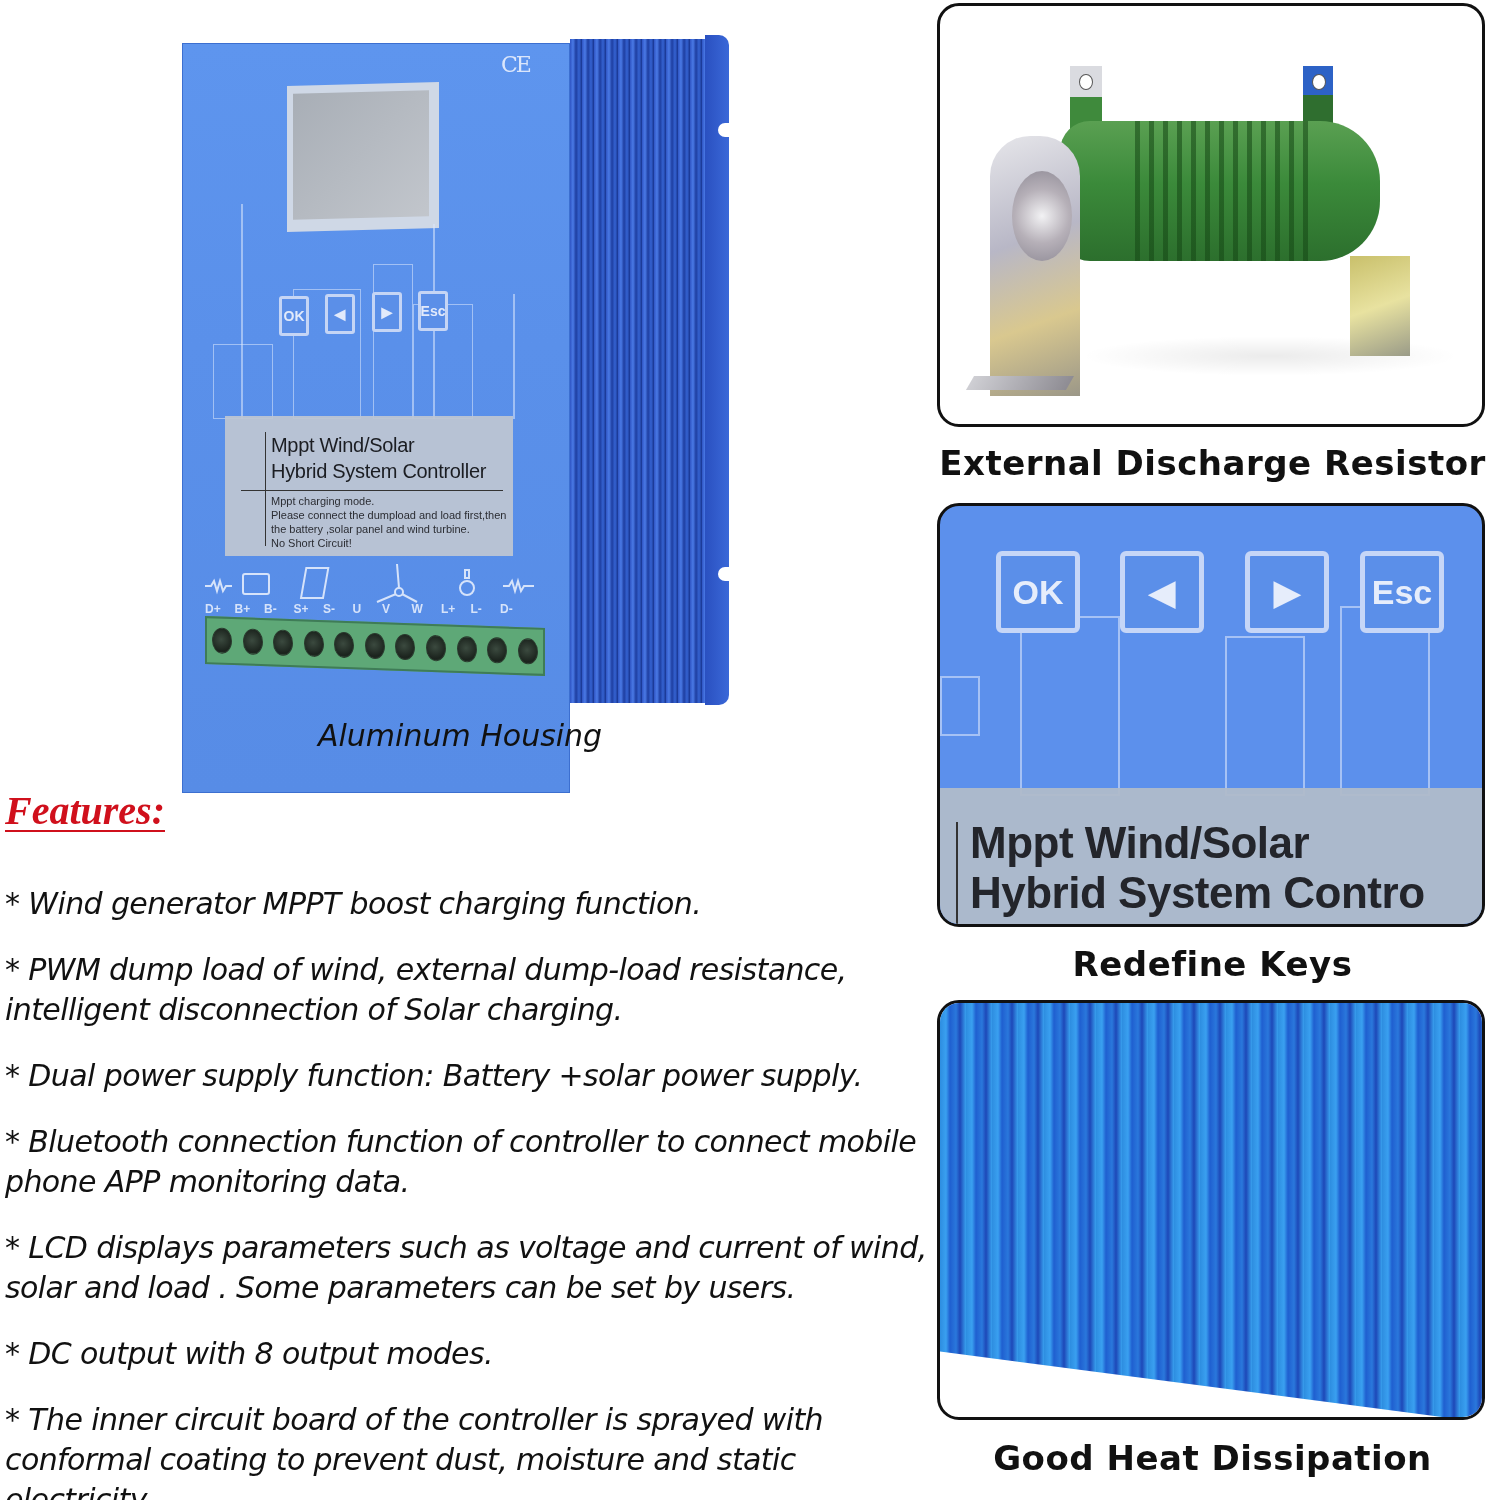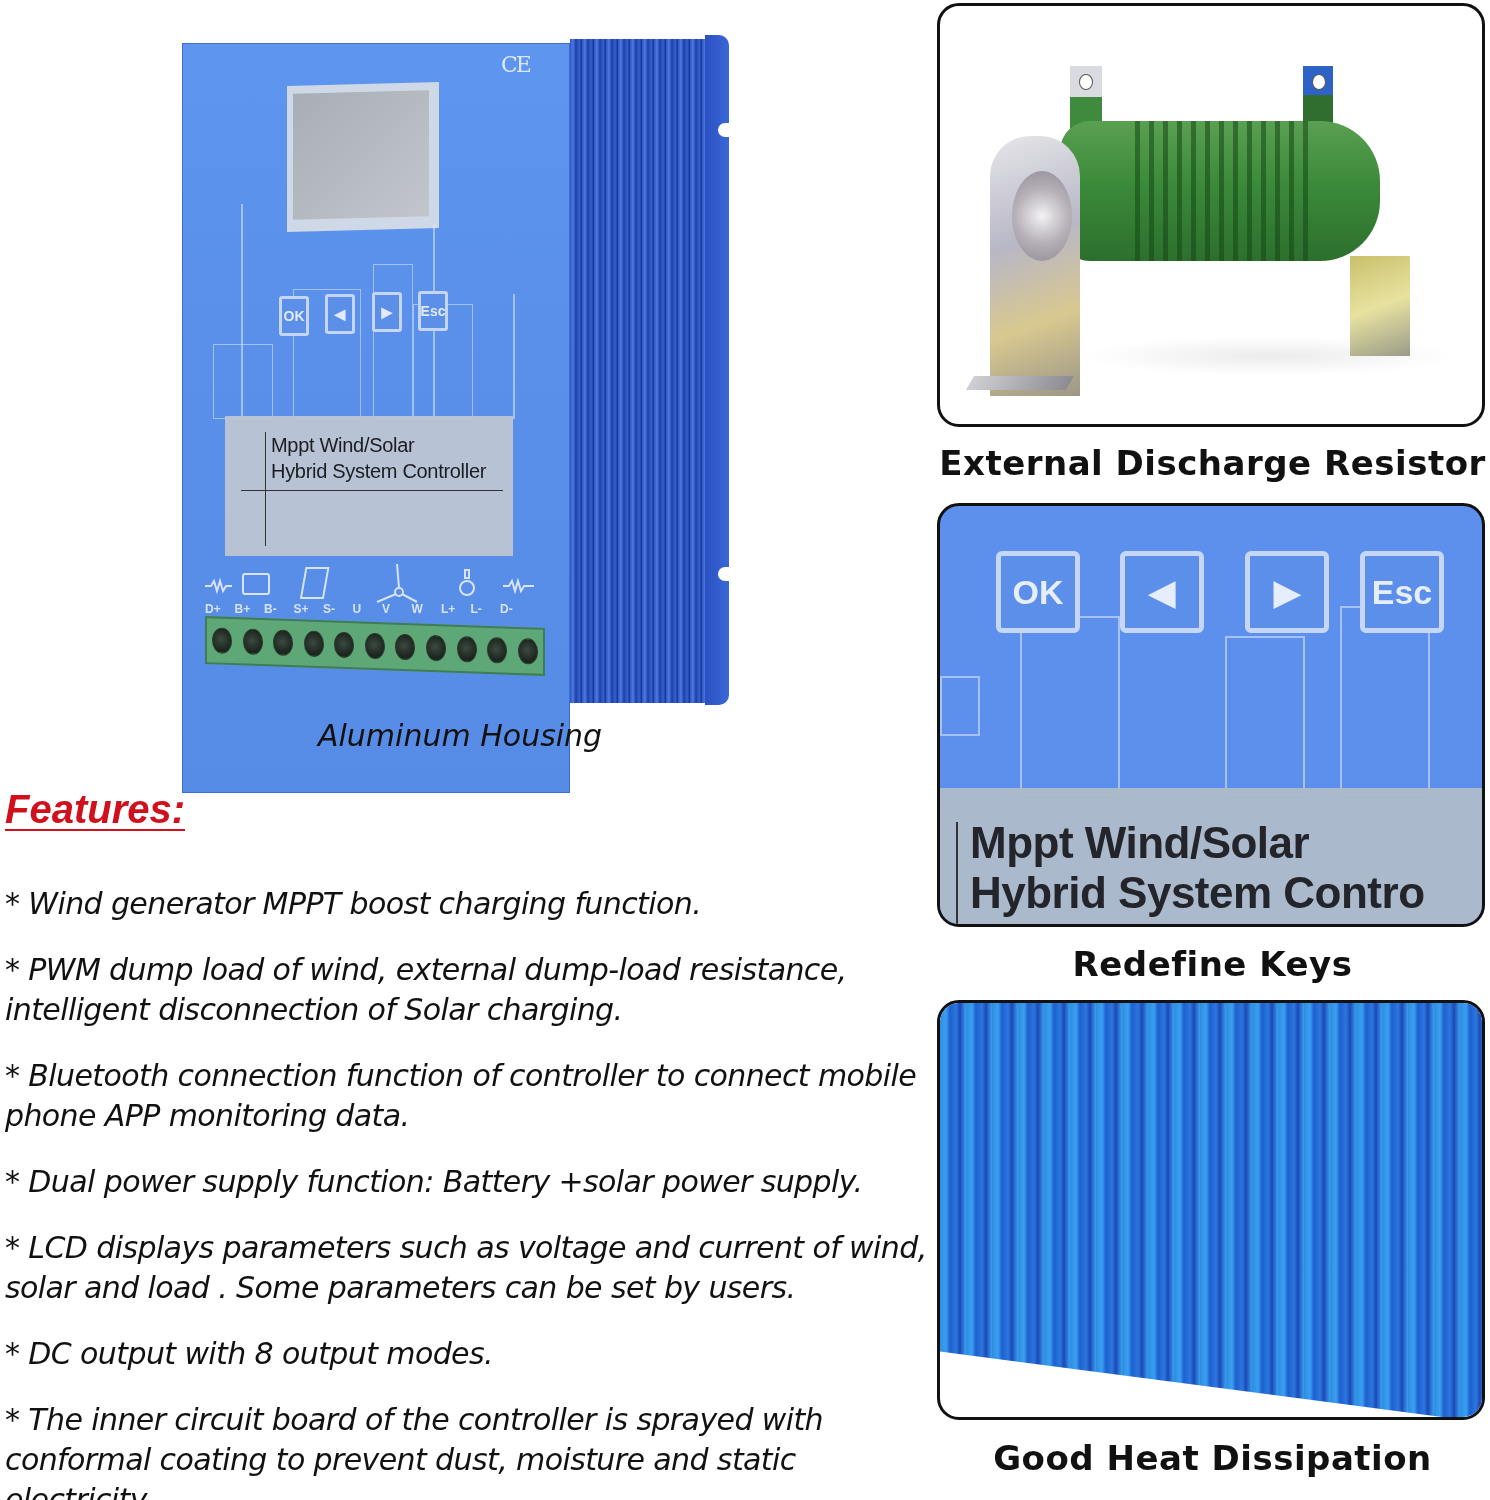--- a/index.html
+++ b/index.html
@@ -35,21 +35,21 @@
   .fins { position:absolute; left:0; top:4px; width:140px; height:664px;
     background:repeating-linear-gradient(90deg,#2f55c4 0px,#4a7ae6 3px,#1e3ea0 6px,#3563d2 9px,#17338d 12px); border-right:2px solid #2248b5; }
   .flange { position:absolute; left:135px; top:0; width:24px; height:670px; background:linear-gradient(90deg,#2a50c0,#3a68d8); border-radius:0 10px 10px 0; }
   .notch { position:absolute; left:148px; width:14px; height:14px; background:#fff; border-radius:7px 0 0 7px; }
 
   
   .caption-italic { font-family:"DejaVu Sans", sans-serif; font-style:italic; font-size:30px; color:#111; }
   .caption-bold { font-family:"DejaVu Sans", sans-serif; font-weight:bold; font-size:34px; color:#111; text-align:center; width:555px; letter-spacing:0.5px; }
 
   
-  #features-title { left:5px; top:787px; font-family:Liberation Sans, sans-serif; font-style:italic; font-weight:bold; font-size:40px; color:#d0101c; text-decoration:underline; text-decoration-thickness:2px; text-underline-offset:6px; }
+  #features-title { left:5px; top:787px; font-family:Liberation Serif, serif; font-style:italic; font-weight:bold; font-size:40px; color:#d0101c; text-decoration:underline; text-decoration-thickness:2px; text-underline-offset:6px; }
   #features-list { left:5px; top:858px; width:930px; list-style:none; margin:0; padding:0; }
   #features-list li { font-family:"DejaVu Sans", sans-serif; font-style:italic; font-size:30px; line-height:40px; color:#111; margin-bottom:19px; letter-spacing:-0.6px;margin-top:26px; }
 
   
   .panel { position:absolute; left:937px; width:548px; border:3px solid #111; border-radius:22px; overflow:hidden; box-sizing:border-box; }
   #panel-resistor { top:3px; height:424px; background:#fff; }
   #panel-keys { top:503px; height:424px; background:#5c90ec; }
   #panel-heat { top:1000px; height:420px; background:#fff; }
 
   .res-body { position:absolute; left:120px; top:115px; width:320px; height:140px; border-radius:30px 60px 60px 30px; background:linear-gradient(180deg,#5aa052 0%,#3b8a3a 45%,#2c6f2d 100%); }
@@ -94,20 +94,24 @@
     <div class="key" style="left:96px;top:252px;">OK</div>
     <div class="key" style="left:142px;top:250px;">◀</div>
     <div class="key" style="left:189px;top:248px;">▶</div>
     <div class="key" style="left:235px;top:247px;">Esc</div>
 
     <div class="label-plate">
       <div class="plate-vline"></div>
       <div class="plate-title">Mppt Wind/Solar
 Hybrid System Controller</div>
       <div class="plate-hline"></div>
+      <div class="plate-body">Mppt charging mode.
+Please connect the dumpload and load first,then
+the battery ,solar panel and wind turbine.
+No Short Circuit!</div>
     </div>
 
     <svg class="term-icons" viewBox="0 0 340 40">
       <g stroke="#d6e3fa" stroke-width="2" fill="none">
         <path d="M2 22 h6 l3 -5 l3 10 l3 -10 l3 10 l3 -5 h6"></path>
         <rect x="40" y="10" width="26" height="20" rx="2"></rect>
         <rect x="104" y="4" width="22" height="30" transform="skewX(-10)"></rect>
         <g>
             <circle cx="196" cy="28" r="4"></circle>
             <path d="M196 24 L194 0 M193 30 L174 38 M199 30 L214 38"></path>
@@ -156,22 +160,22 @@
     <div class="notch" style="top:532px;"></div>
   </div>
 </div>
 
 <div class="abs caption-italic" style="left:318px;top:718px;font-style:italic;">Aluminum Housing</div>
 
 <div id="features-title" class="abs">Features:</div>
 <ul id="features-list" class="abs">
   <li>* Wind generator MPPT boost charging function.</li>
   <li>* PWM dump load of wind, external dump-load resistance, intelligent disconnection of Solar charging.</li>
+  <li>* Dual power supply function: Battery +solar power supply.</li>
   <li>* Bluetooth connection function of controller to connect mobile phone APP monitoring data.</li>
-  <li>* Dual power supply function: Battery +solar power supply.</li>
   <li>* LCD displays parameters such as voltage and current of wind, solar and load . Some parameters can be set by users.</li>
   <li>* DC output with 8 output modes.</li>
   <li>* The inner circuit board of the controller is sprayed with conformal coating to prevent dust, moisture and static electricity.</li>
 </ul>
 
 <div id="panel-resistor" class="panel">
   <div class="res-shadow"></div>
   <div class="res-bracket-r"></div>
   <div class="res-tab-l">
       <div class="res-hole"></div>

